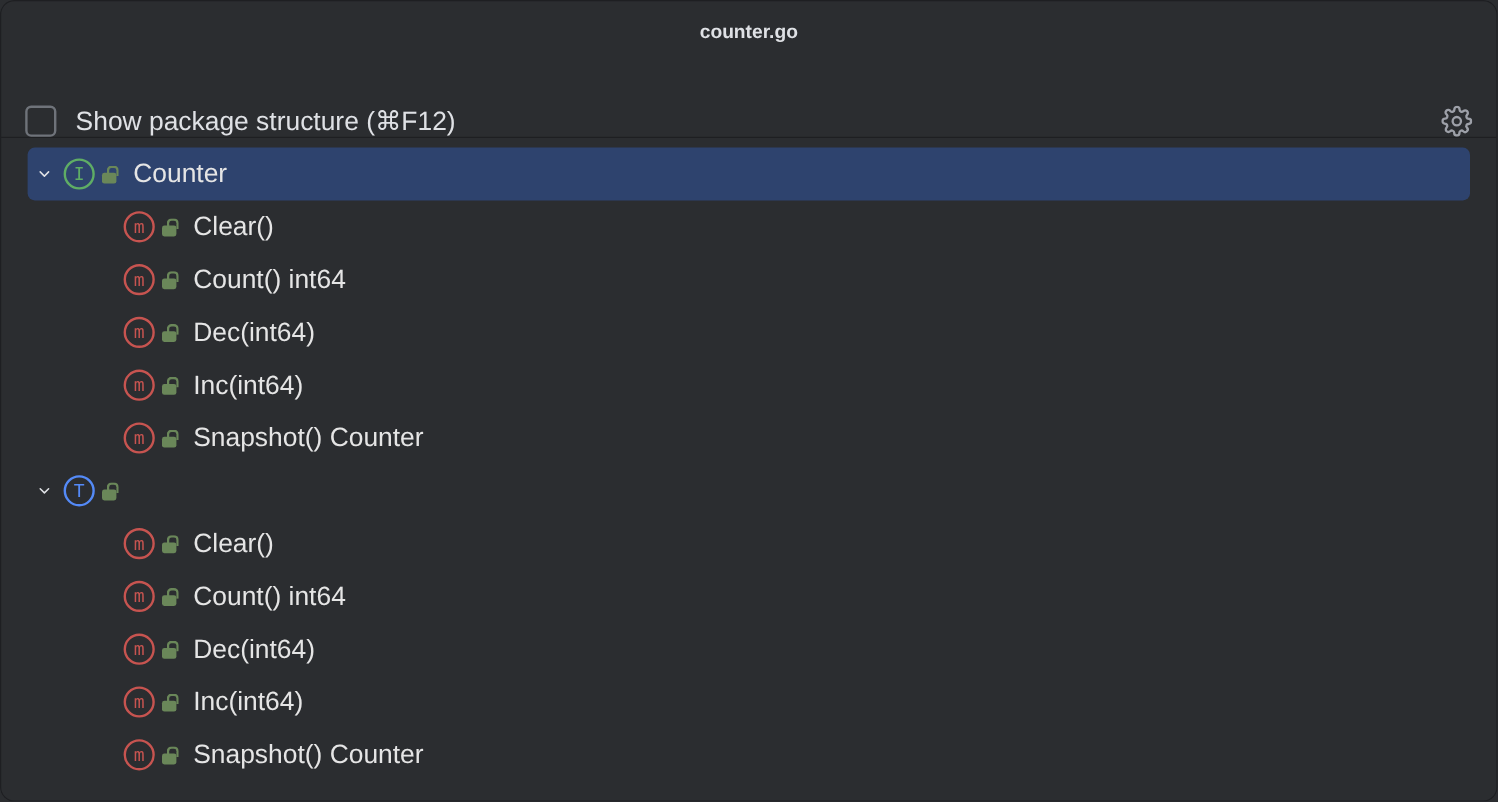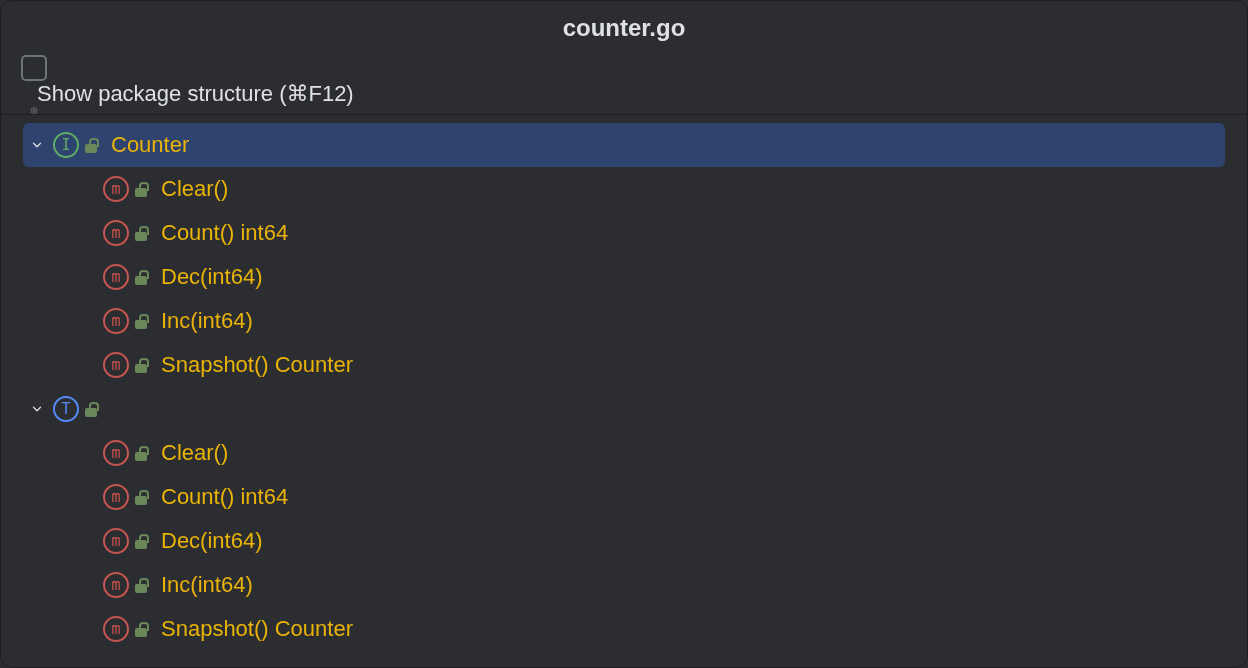--- a/index.html
+++ b/index.html
@@ -18,31 +18,30 @@
       display: flex;
       flex-direction: column;
       border: 1px solid #1e1f22;
       border-radius: 12px;
     }
     .title-bar {
       height: 54px;
       display: flex;
       align-items: center;
       justify-content: center;
-      font-size: 24px;
+      font-size: 16px;
       font-weight: 600;
       color: #dfe1e5;
     }
     .toolbar {
       height: 60px;
       display: flex;
-      align-items: flex-start;
+      align-items: flex-end;
       padding: 0 20px;
       border-bottom: 1px solid #1e1f22;
-      flex-direction: column;
     }
     .checkbox {
       width: 26px;
       height: 26px;
       border: 2px solid #6f737a;
       border-radius: 5px;
       background: transparent;
       cursor: pointer;
       flex-shrink: 0;
     }
@@ -121,21 +120,21 @@
     }
     .vis-icon::after {
       content: "";
       position: absolute;
       left: 6px; top: 2px;
       width: 6px; height: 7px;
       border: 2px solid #6a8759;
       border-bottom: none;
       border-radius: 4px 4px 0 0;
     }
-    .node-label { color: #eab308; white-space: nowrap; }
+    .node-label { color: #e5e5e5; white-space: nowrap; }
   </style>
 </head>
 <body>
 
 <div class="window">
 
   <div class="title-bar">
     <span>counter.go</span>
   </div>
 

